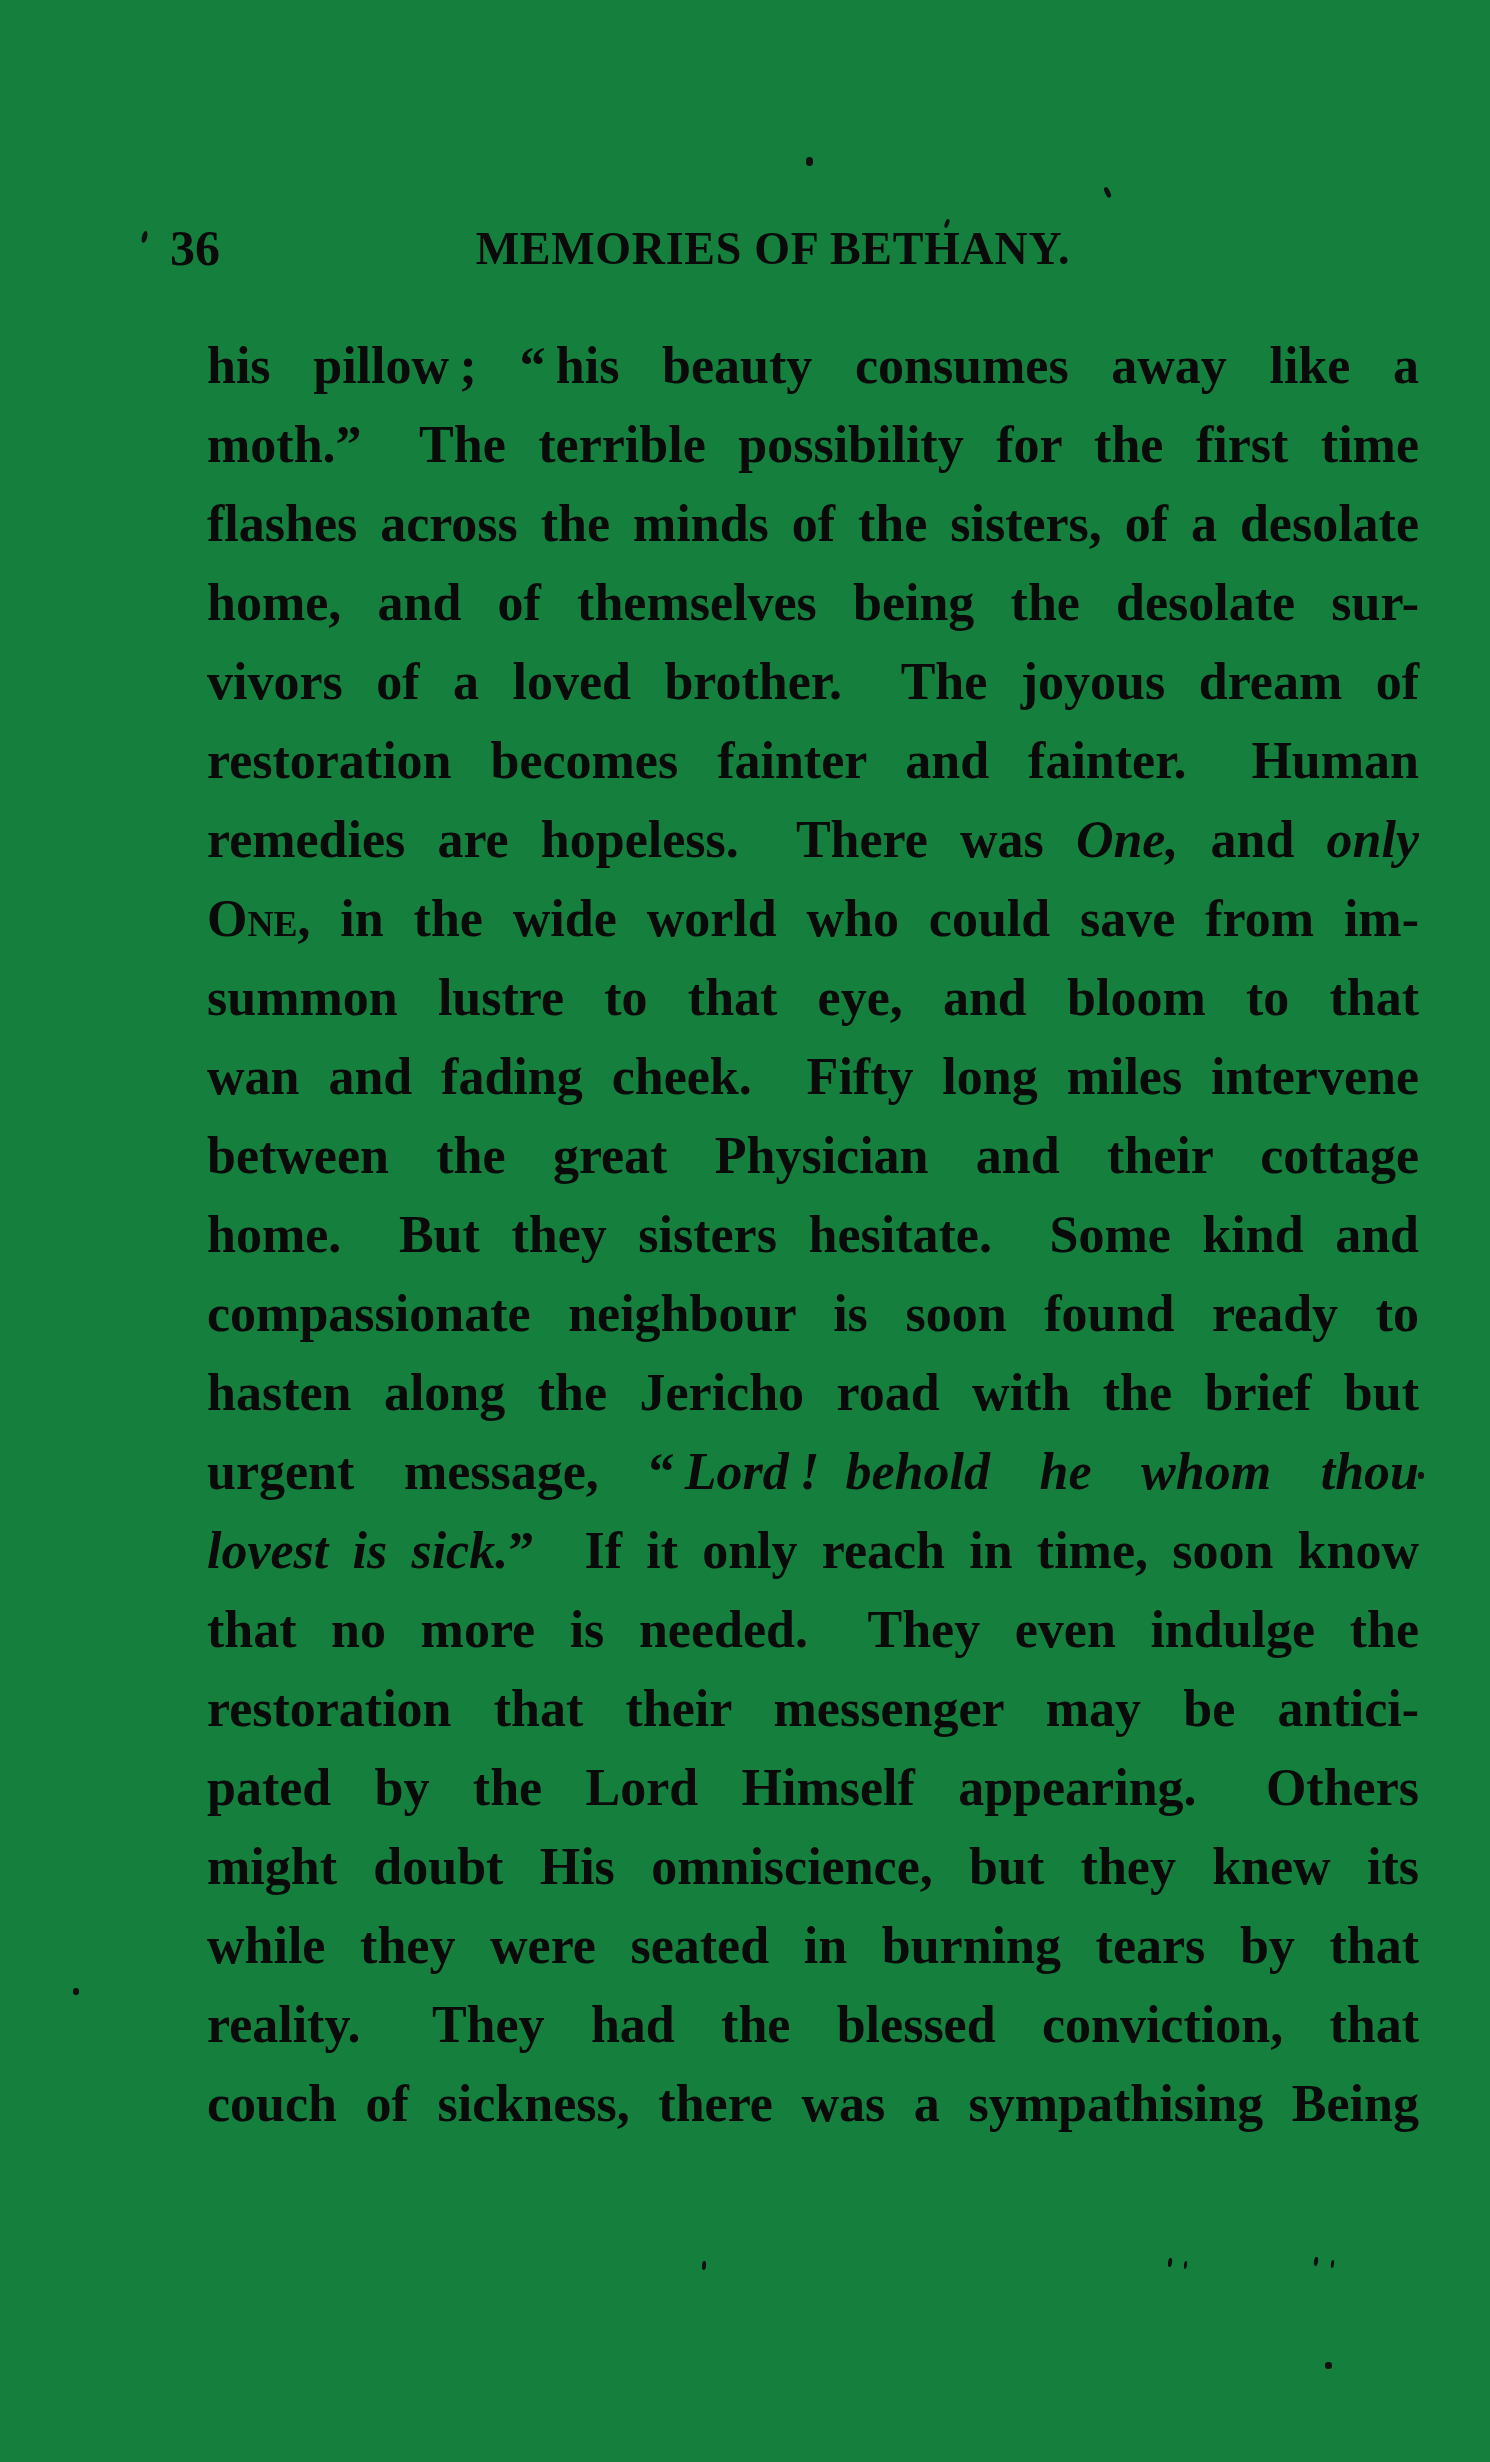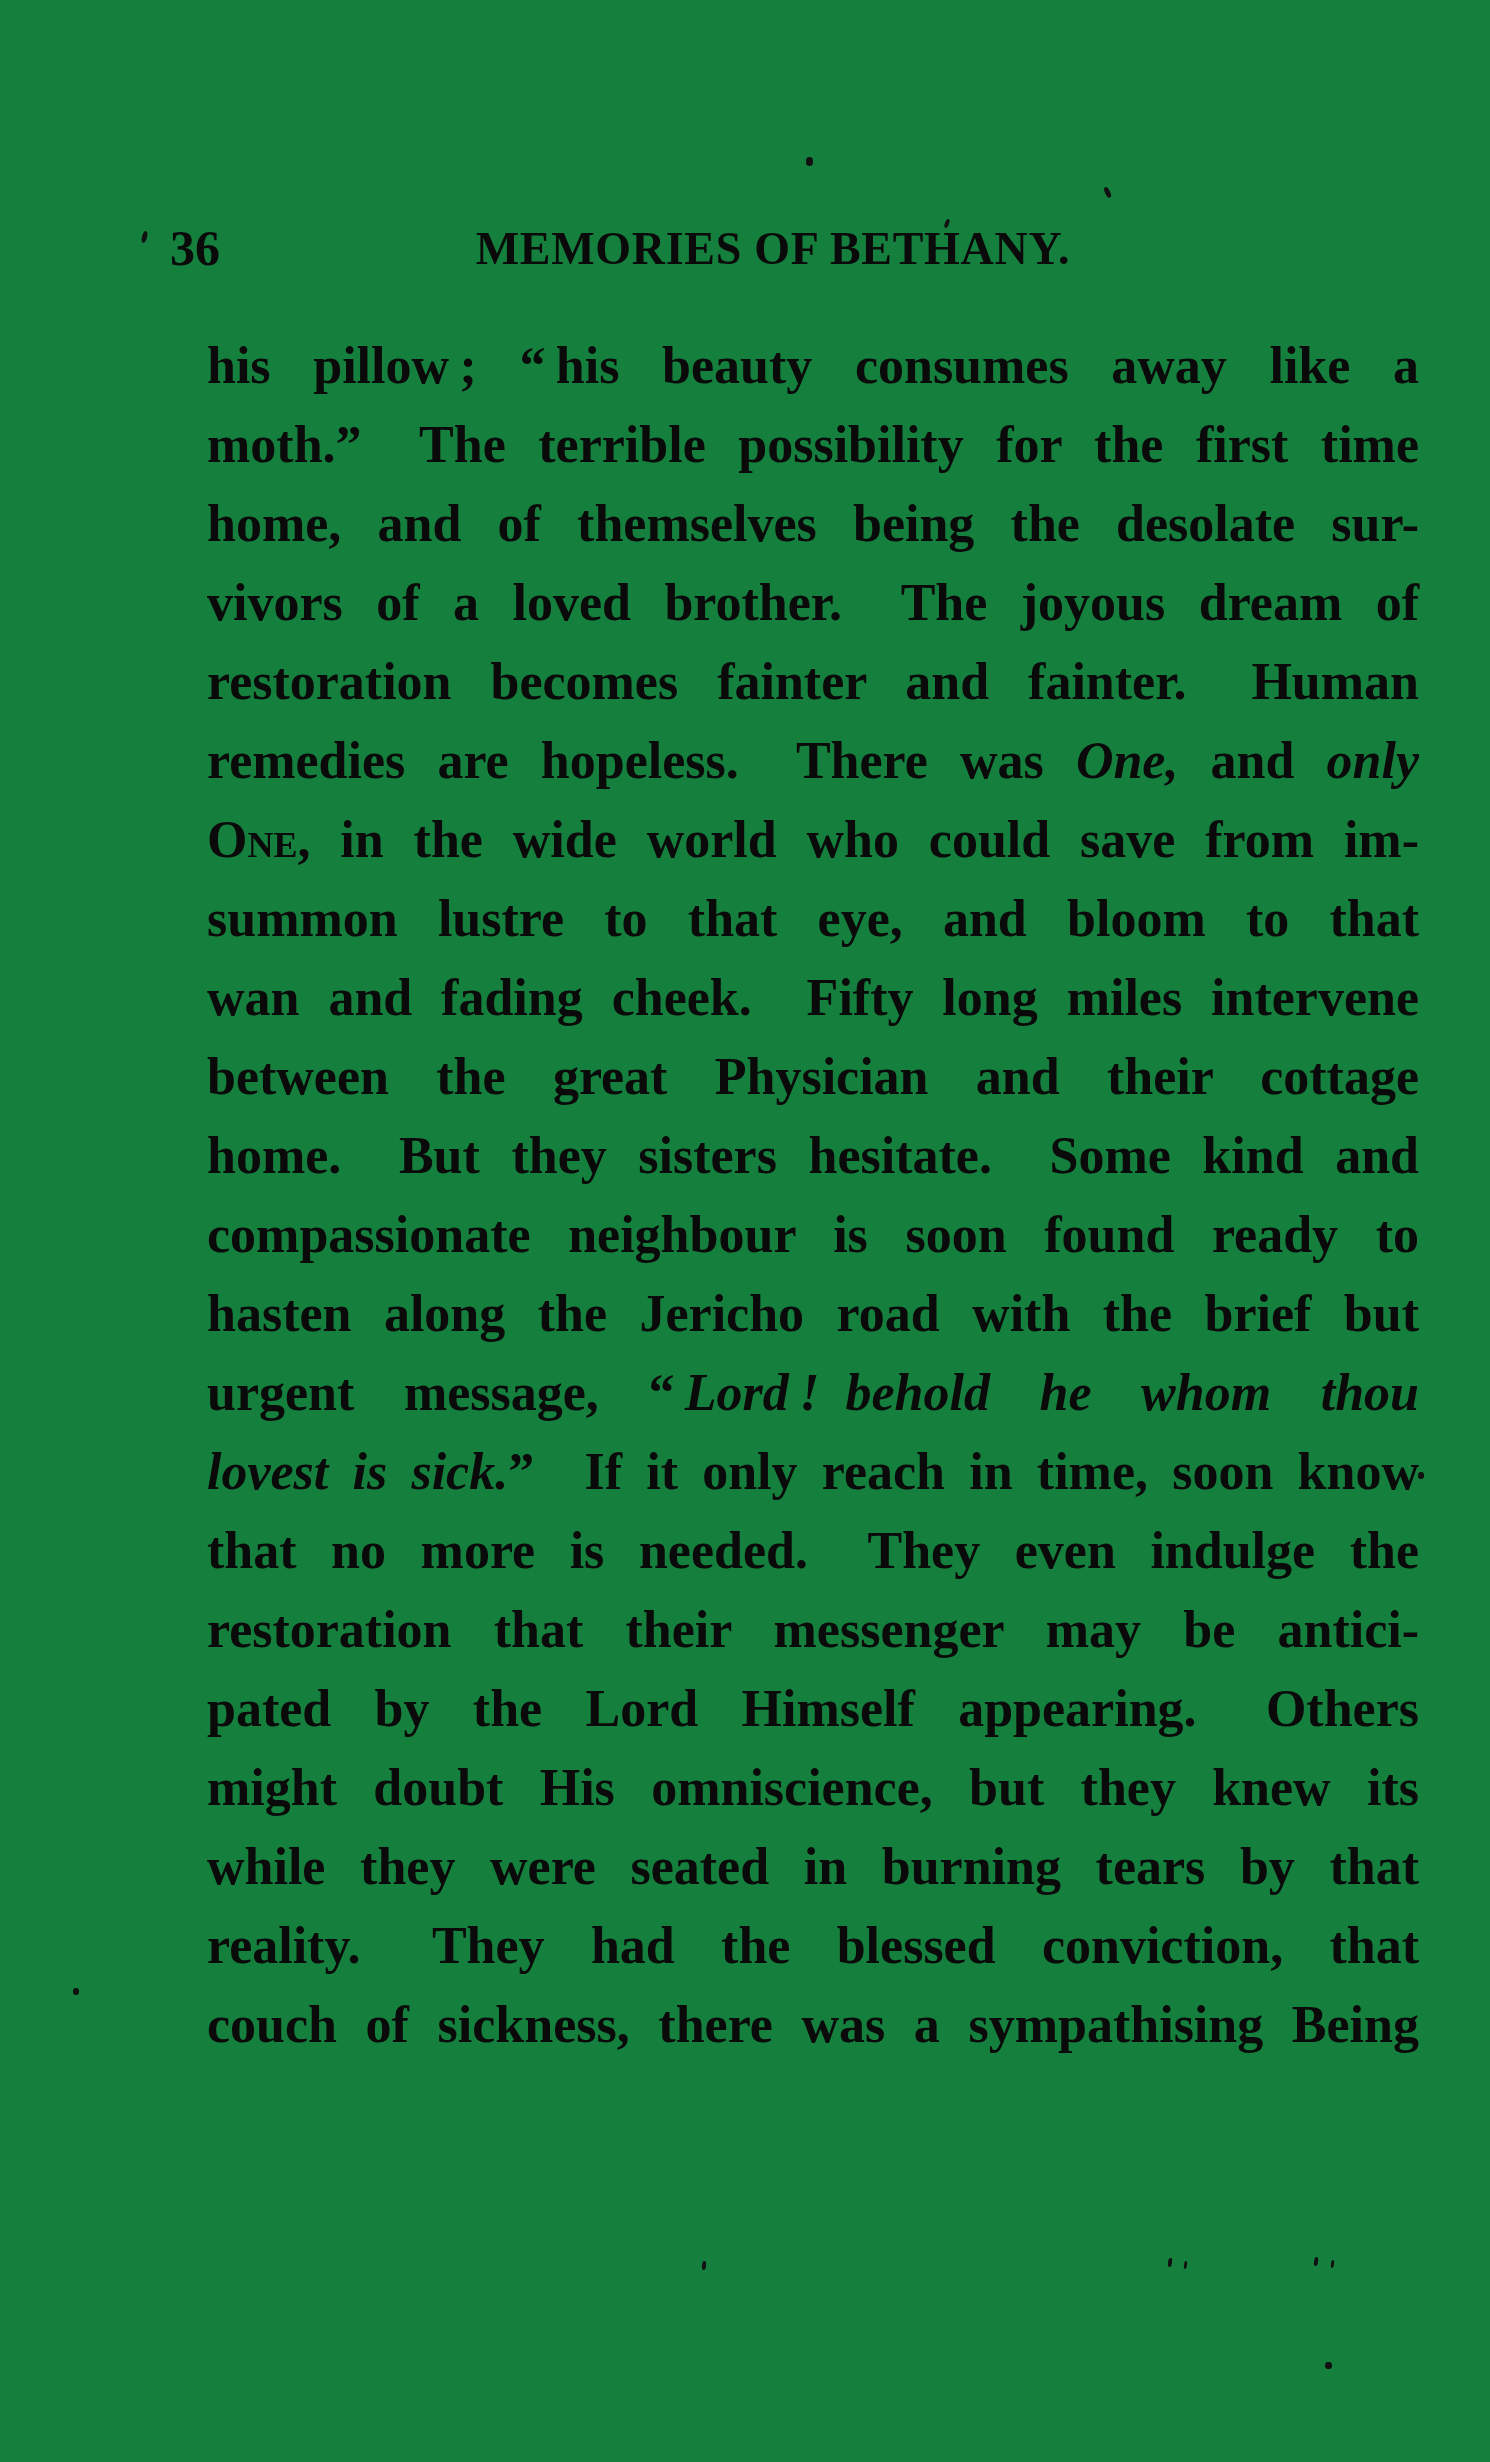--- a/index.html
+++ b/index.html
@@ -66,20 +66,21 @@
 
 <div class="page">
 
   <div class="pagenum">36</div>
 
   <div class="running-title">MEMORIES OF BETHANY.</div>
 
   <div class="body-text">
       <div class="line"><span class="seg-normal">his pillow ; “ his beauty consumes away like a</span></div>
       <div class="line"><span class="seg-normal">moth.”  The terrible possibility for the first time</span></div>
+      <div class="line"><span class="seg-normal">flashes across the minds of the sisters, of a desolate</span></div>
       <div class="line"><span class="seg-normal">home, and of themselves being the desolate sur-</span></div>
       <div class="line"><span class="seg-normal">vivors of a loved brother.  The joyous dream of</span></div>
       <div class="line"><span class="seg-normal">restoration becomes fainter and fainter.  Human</span></div>
       <div class="line"><span class="seg-normal">remedies are hopeless.  There was </span><span class="seg-italic">One,</span><span class="seg-normal"> and </span><span class="seg-italic">only</span></div>
       <div class="line"><span class="seg-smallcaps">One</span><span class="seg-normal">, in the wide world who could save from im-</span></div>
       <div class="line"><span class="seg-normal">summon lustre to that eye, and bloom to that</span></div>
       <div class="line"><span class="seg-normal">wan and fading cheek.  Fifty long miles intervene</span></div>
       <div class="line"><span class="seg-normal">between the great Physician and their cottage</span></div>
       <div class="line"><span class="seg-normal">home.  But they sisters hesitate.  Some kind and</span></div>
       <div class="line"><span class="seg-normal">compassionate neighbour is soon found ready to</span></div>

